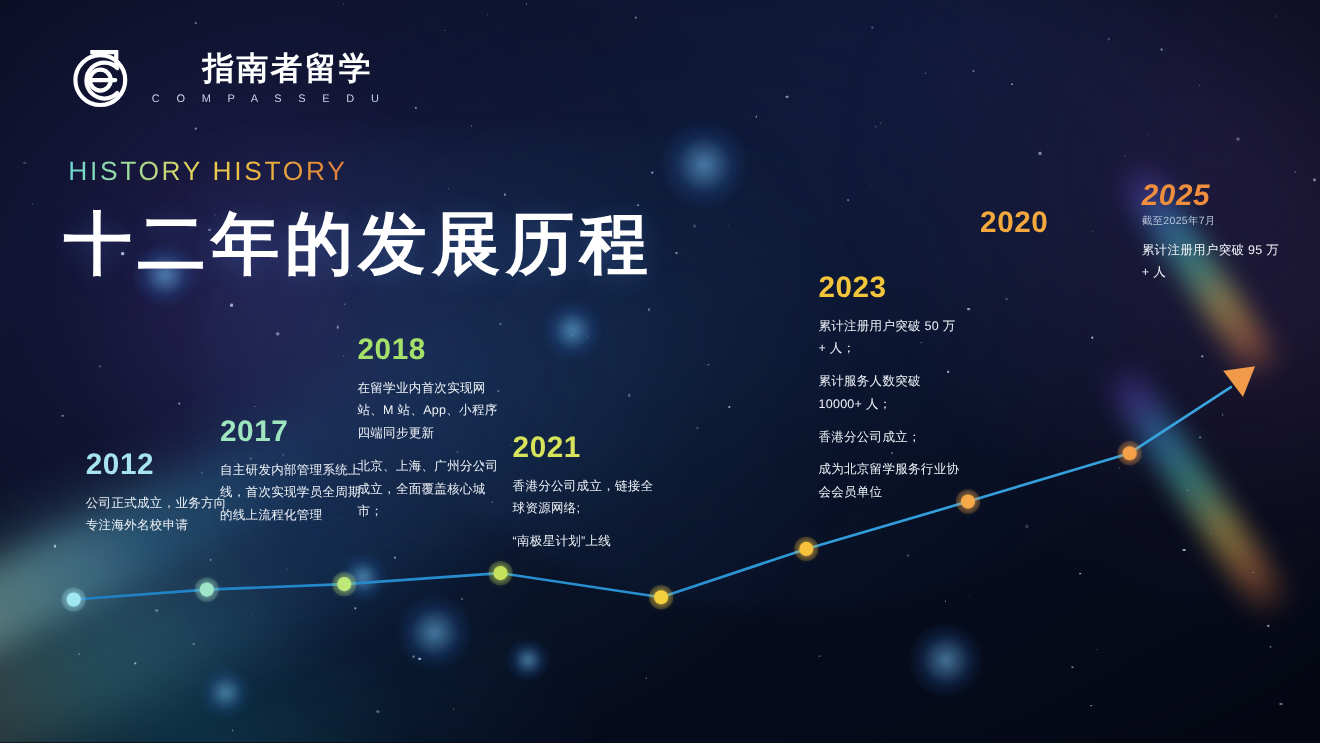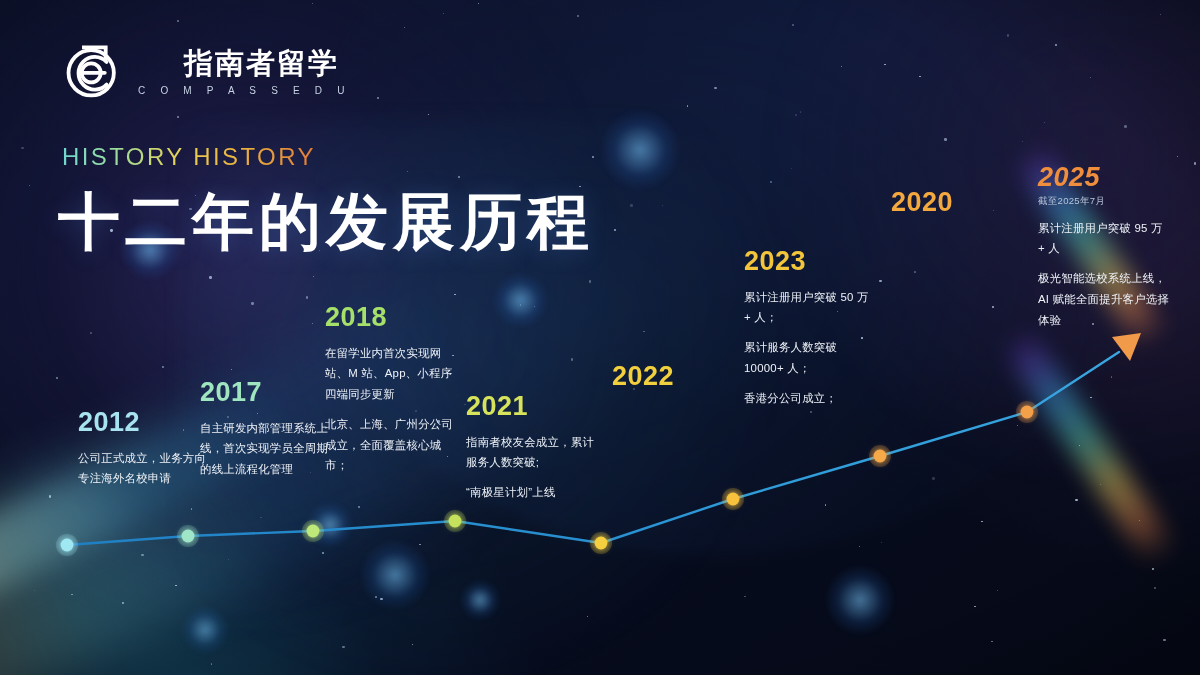--- a/index.html
+++ b/index.html
@@ -425,41 +425,40 @@
       <div class="milestone" style="left: 325px; top: 303px;">
         <div class="year" style="color: rgb(165, 224, 106);">2018</div>
         <div class="body">
           <p class="para">在留学业内首次实现网站、M 站、App、小程序四端同步更新</p>
           <p class="para">北京、上海、广州分公司成立，全面覆盖核心城市；</p>
         </div>
       </div>
       <div class="milestone" style="left: 466px; top: 392px;">
         <div class="year" style="color: rgb(215, 227, 90);">2021</div>
         <div class="body">
-          <p class="para">指南者校友会成立，累计服务人数突破;</p>
+          <p class="para">香港分公司成立，链接全球资源网络;</p>
           <p class="para">“南极星计划”上线</p>
         </div>
       </div>
       <div class="milestone" style="left: 612px; top: 362px;">
-        <div class="year" style="color: rgb(242, 207, 60);">2022</div>
       </div>
       <div class="milestone" style="left: 744px; top: 247px;">
         <div class="year" style="color: rgb(243, 197, 59);">2023</div>
         <div class="body">
           <p class="para">累计注册用户突破 50 万 + 人；</p>
           <p class="para">累计服务人数突破 10000+ 人；</p>
           <p class="para">香港分公司成立；</p>
+          <p class="para">成为北京留学服务行业协会会员单位</p>
         </div>
       </div>
       <div class="milestone" style="left: 891px; top: 188px;">
         <div class="year" style="color: rgb(243, 169, 62);">2020</div>
       </div>
       <div class="milestone" style="left: 1038px; top: 163px;">
         <div class="year" style="color: rgb(239, 143, 61); font-style: italic;">2025</div>
         <div class="year-note">截至2025年7月</div>
         <div class="body">
           <p class="para">累计注册用户突破 95 万 + 人</p>
-          <p class="para">极光智能选校系统上线，AI 赋能全面提升客户选择体验</p>
         </div>
       </div>
     </div>
 
 </div>
 
 </body></html>

